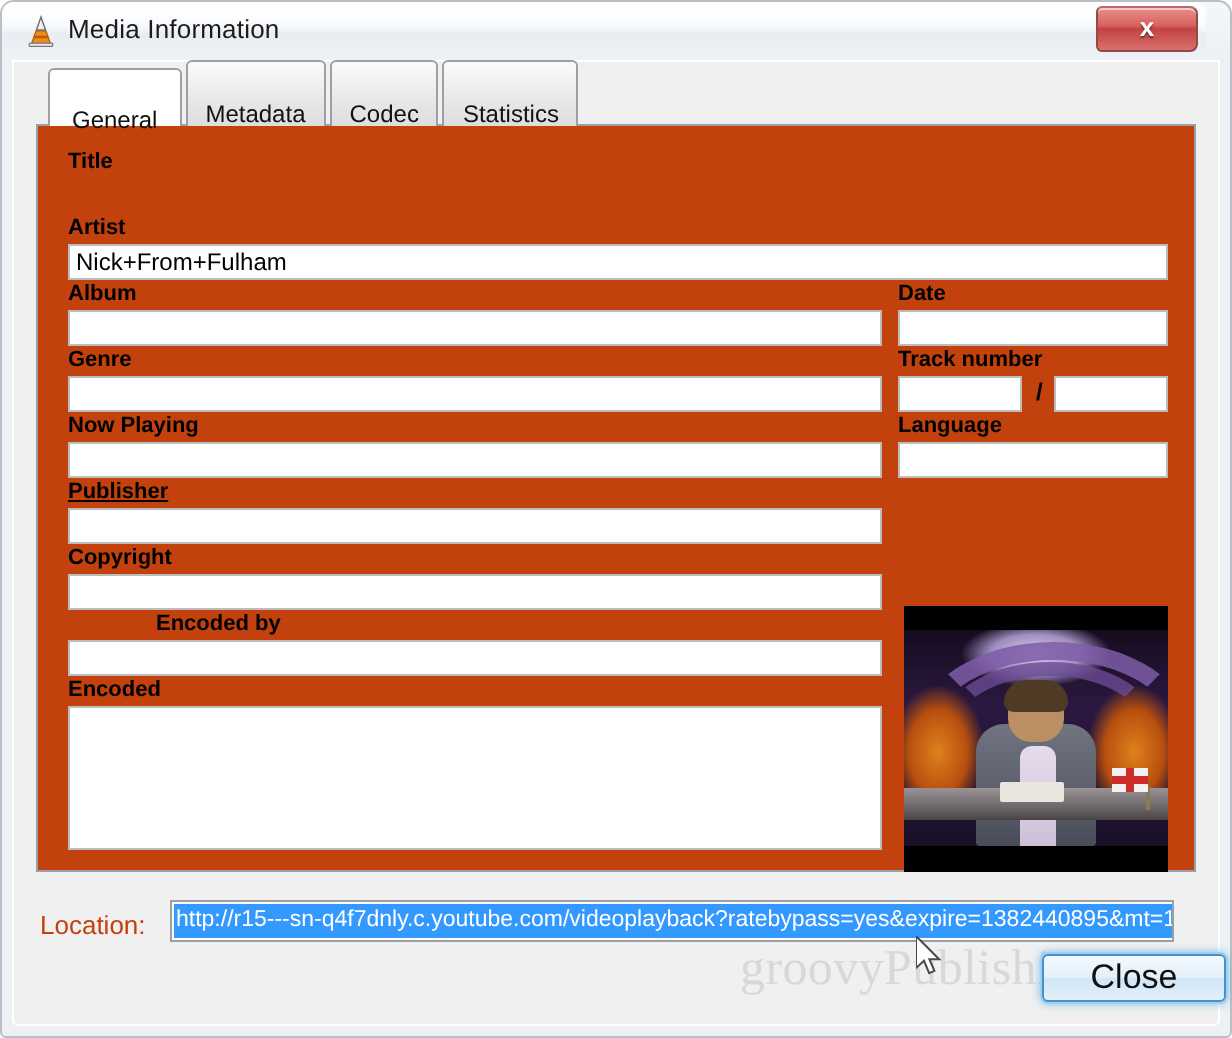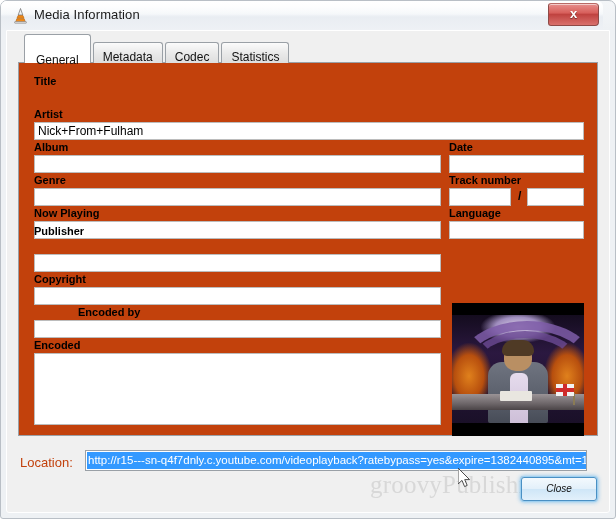--- a/index.html
+++ b/index.html
@@ -101,21 +101,21 @@
     left: 25px; top: 41px;
     height: 22px;
     display: flex;
     align-items: flex-end;
     z-index: 5;
   }
   .tab {
     position: relative;
     box-sizing: border-box;
     height: 21px;
-    padding: 4px 9px;
+    padding: 16px 9px;
     margin-right: 2px;
     line-height: 20px;
     font-size: 12px;
     color: #111;
     border: 1px solid #9aa0a6;
     border-bottom: none;
     border-radius: 3px 3px 0 0;
     background: linear-gradient(to bottom, #fbfbfb 0%, #eaeaea 50%, #dedede 100%);
     cursor: default;
     white-space: nowrap;
@@ -273,32 +273,31 @@
     font-size: 11.5px;
     color: #ffffff;
     background: #3399ff;
     padding: 0 1px;
   }
 
   
   #dlg-close {
     position: absolute;
     left: 521px; top: 477px;
-    width: 76px; height: 24px;
+    width: 92px; height: 24px;
     box-sizing: border-box;
     border: 1px solid #4a90c4;
     border-radius: 3px;
     background: linear-gradient(to bottom, #f3f9fd 0%, #e3f0fa 48%, #cfe6f7 52%, #e2f0fb 100%);
     box-shadow: 0 0 0 1px #9fd0f0, 0 0 4px 1px rgba(90,175,235,0.75);
     text-align: center;
     line-height: 22px;
-    font-size: 10px;
+    font-size: 17px;
     color: #101010;
     cursor: default;
-    font-style: italic;
   }
 
   
   #watermark {
     position: absolute;
     left: 370px; top: 471px;
     font-family: "Liberation Serif", serif;
     font-size: 25px;
     color: #d8d8d8;
     white-space: nowrap;
@@ -357,21 +356,21 @@
 
     <div class="flabel" style="left:15px; top:78px;">Album</div>
     <div class="finput" style="left:15px; top:92px; width:407px; height:18px;"></div>
 
     <div class="flabel" style="left:15px; top:111px;">Genre</div>
     <div class="finput" style="left:15px; top:125px; width:407px; height:18px;"></div>
 
     <div class="flabel" style="left:15px; top:144px;">Now Playing</div>
     <div class="finput" style="left:15px; top:158px; width:407px; height:18px;"></div>
 
-    <div class="flabel" style="left:15px; top:162px;">Publisher</div>
+    <div class="flabel" style="left:15px; top:177px;text-decoration:underline;">Publisher</div>
     <div class="finput" style="left:15px; top:191px; width:407px; height:18px;"></div>
 
     <div class="flabel" style="left:15px; top:210px;">Copyright</div>
     <div class="finput" style="left:15px; top:224px; width:407px; height:18px;"></div>
 
     <div class="flabel" style="left:15px; top:243px;padding-left:44px;">Encoded by</div>
     <div class="finput" style="left:15px; top:257px; width:407px; height:18px;"></div>
 
     <div class="flabel" style="left:15px; top:276px;">Encoded</div>
     <div class="ftext" style="left:15px; top:290px; width:407px; height:72px;"></div>

